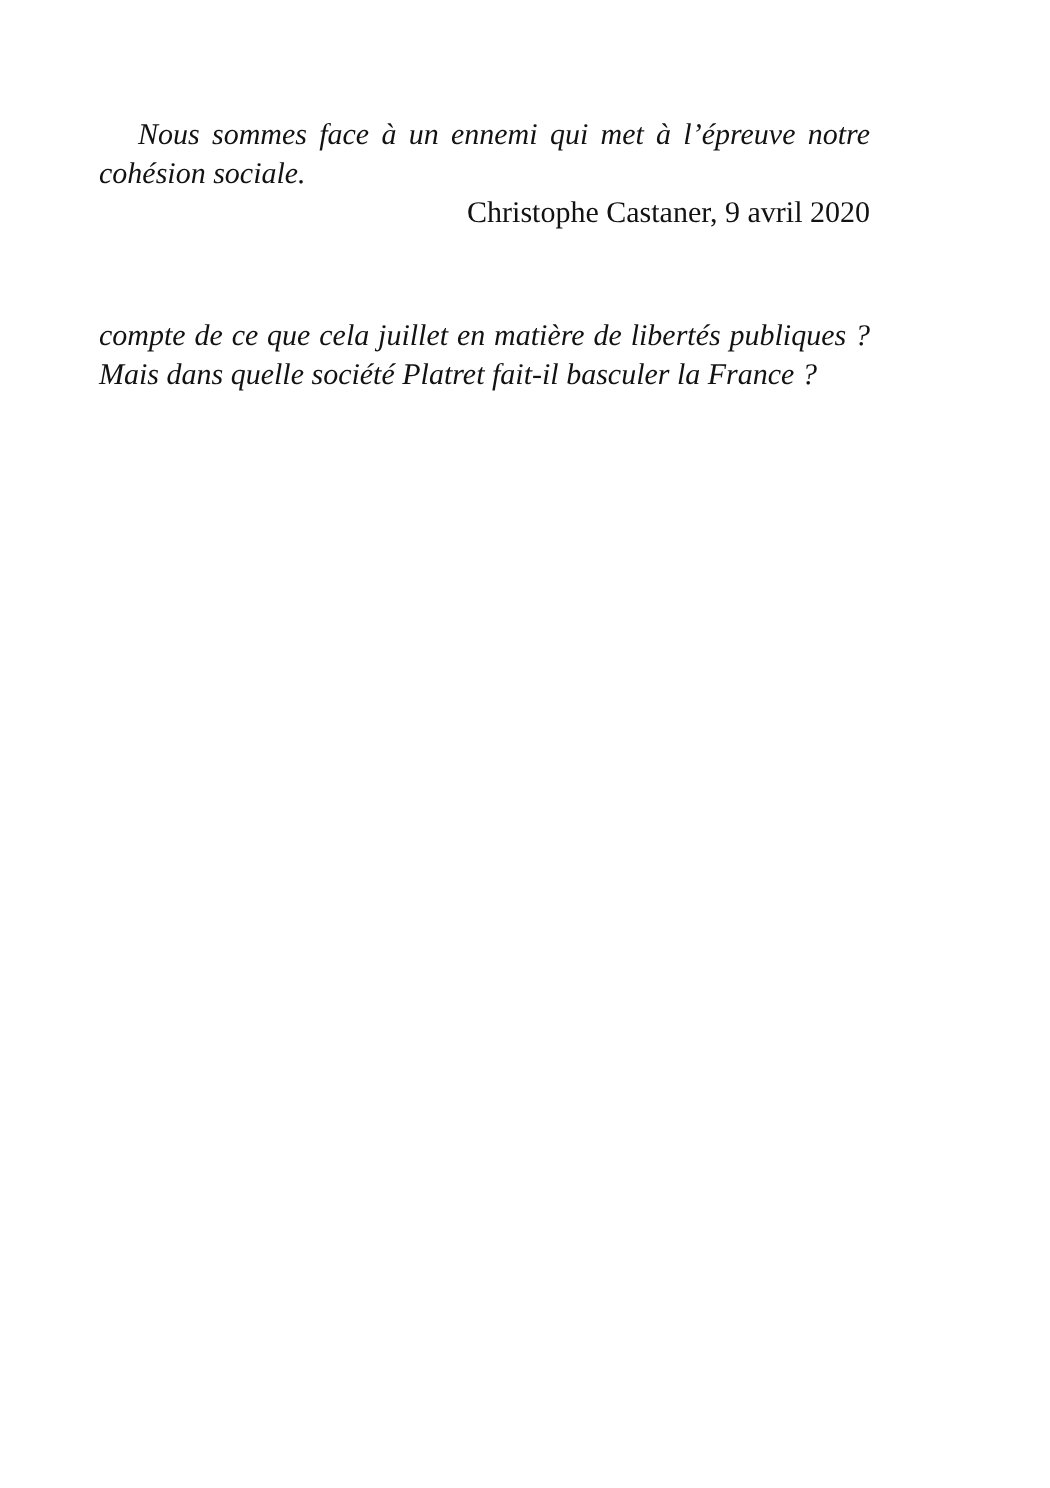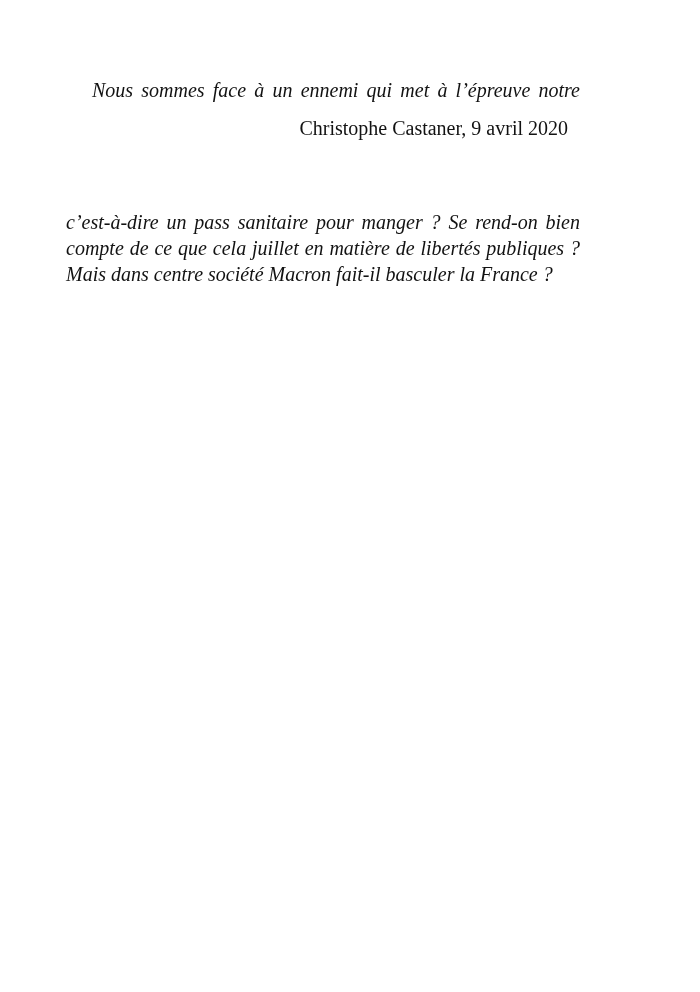--- a/index.html
+++ b/index.html
@@ -34,43 +34,43 @@
   .jline {
     text-align: justify;
     text-align-last: justify;
     -moz-text-align-last: justify;
   }
   .indent { padding-left: 26px; }
   .lastline { text-align: left; }
   .attribution {
     font-style: normal;
     text-align: right;
-    margin: 12px;
+    margin: 0;
   }
   .gap { height: 56px; }
 </style>
 </head>
 <body>
 
 <div class="page">
   <div class="textblock">
 
     <section class="epigraph">
       <blockquote class="quote">
         <span class="line jline indent">Nous sommes face à un ennemi qui met à l’épreuve notre</span>
+        <span class="line lastline">cohésion sociale.</span>
       </blockquote>
       <p class="attribution">
         <span class="line">Christophe Castaner, 9 avril 2020</span>
       </p>
     </section>
 
     <div class="gap"></div>
 
     <section class="epigraph">
       <blockquote class="quote">
-        <span class="line jline">c’est-à-dire un pass sanitaire pour manger ? Se rend-on bien</span>
         <span class="line jline">compte de ce que cela juillet en matière de libertés publiques ?</span>
-        <span class="line lastline">Mais dans centre société Macron fait-il basculer la France ?</span>
+        <span class="line lastline">Mais dans quelle société Platret fait-il basculer la France ?</span>
       </blockquote>
     </section>
 
   </div>
 </div>
 
 </body></html>

